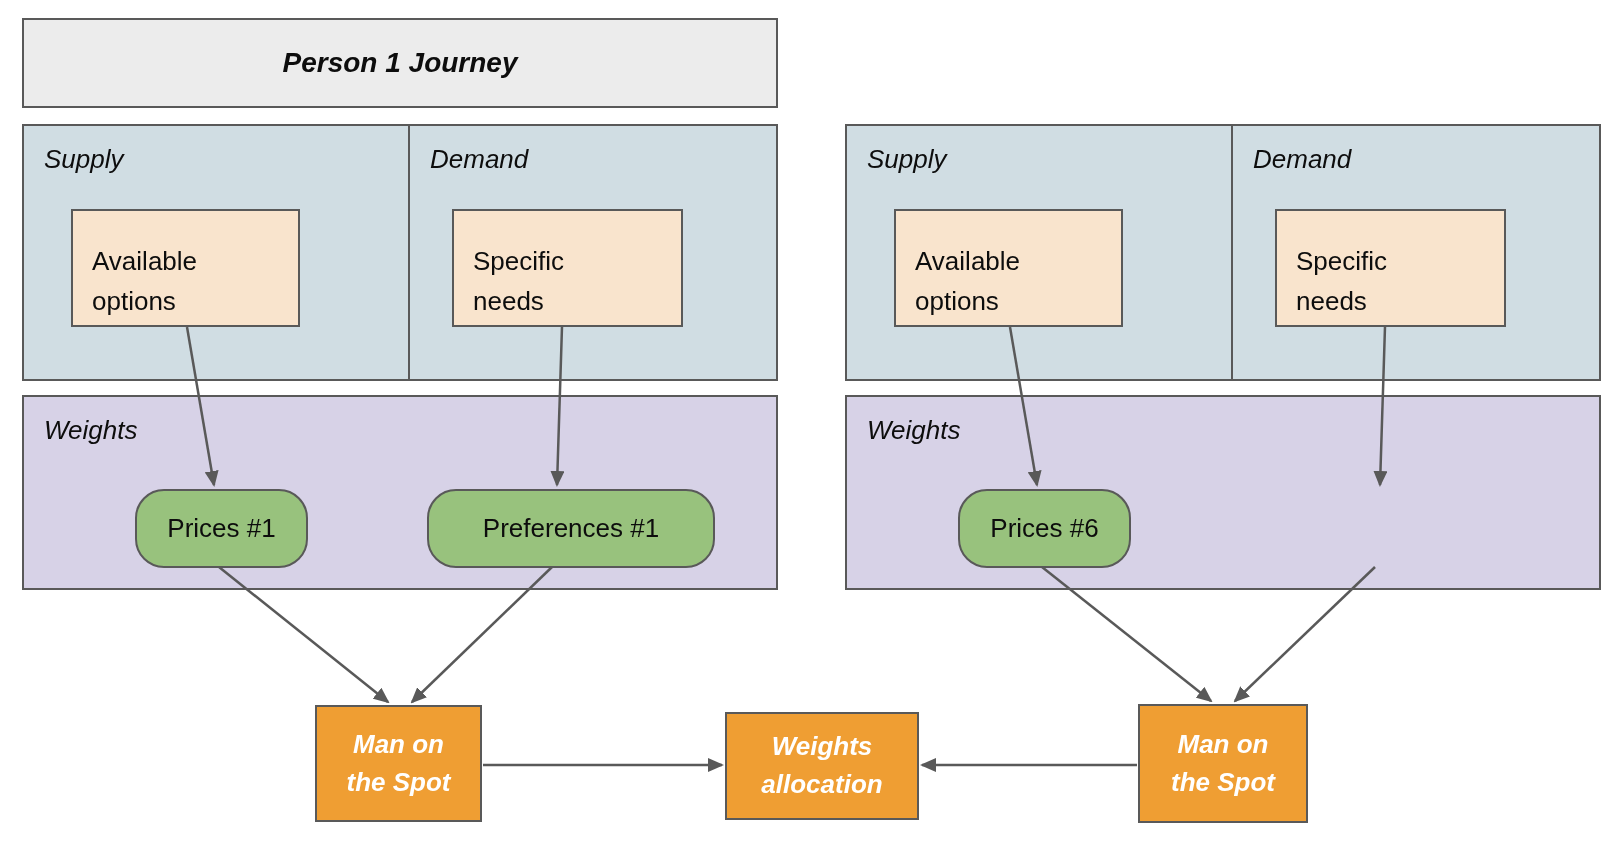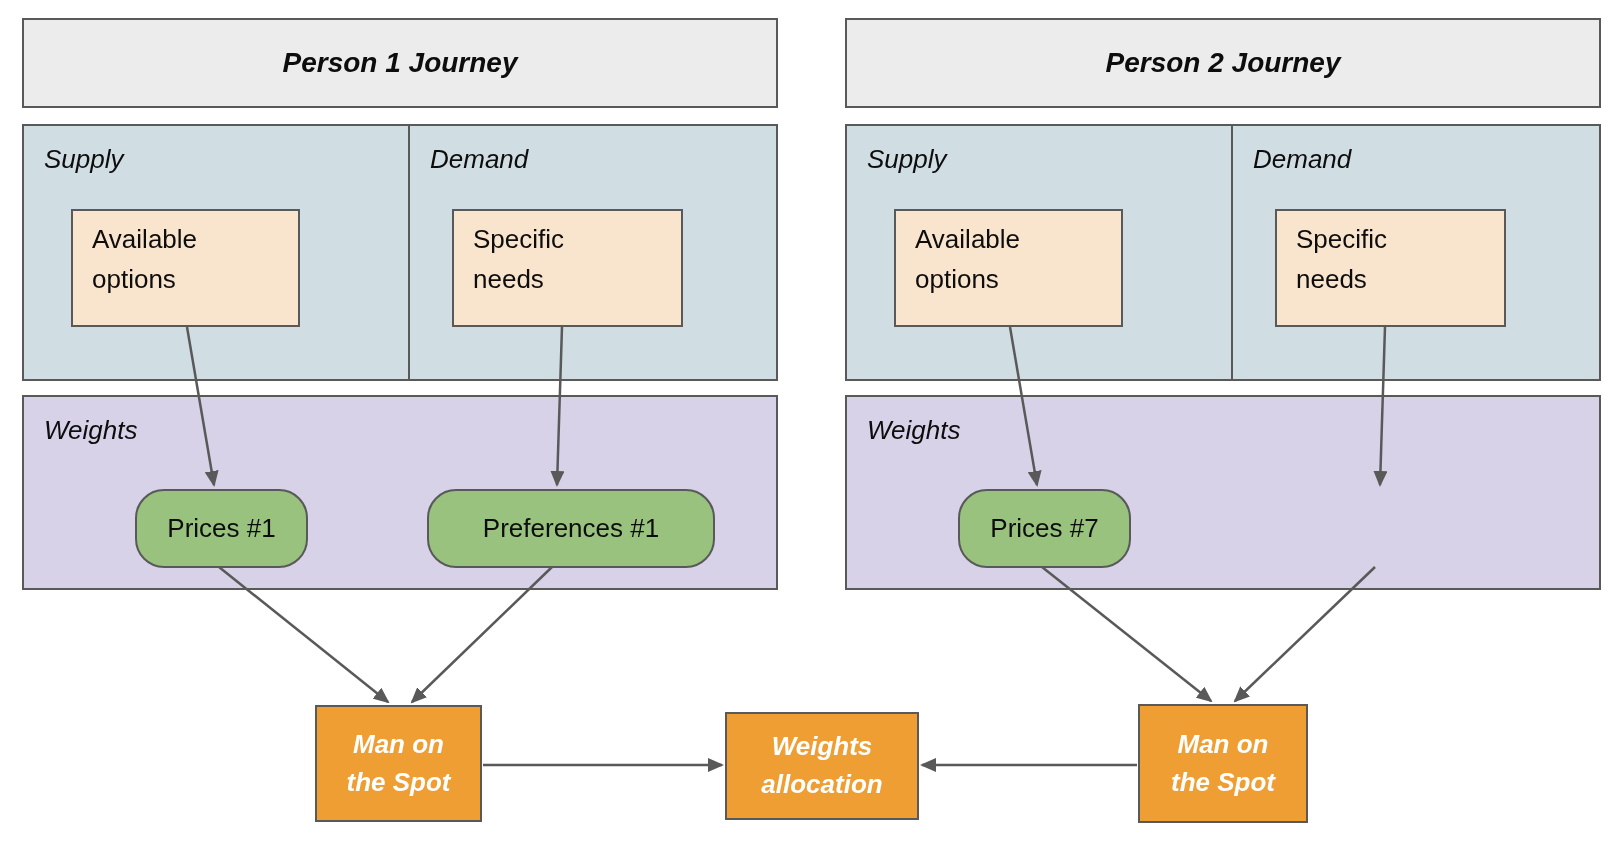--- a/index.html
+++ b/index.html
@@ -33,21 +33,21 @@
   .region.weights { left:0; top:395px; width:756px; height:195px; background:var(--region-purple,#d7d2e7); }
 
   .region-label {
     position:absolute; left:20px; top:18px;
     font-size:26px; font-style:italic;
   }
 
   .node-peach {
     background:var(--node-peach,#f9e4cd);
     font-size:26px; line-height:1.55;
-    padding:8px 0 0 19px;
+    padding:30px 0 0 19px;
   }
   .supply .node-peach { left:47px; top:83px; width:229px; height:118px; }
   .demand .node-peach { left:42px; top:83px; width:231px; height:118px; }
 
   .node-green {
     background:var(--node-green,#98c27d);
     display:flex; align-items:center; justify-content:center;
     font-size:26px;
     border-radius:29px;
   }
@@ -100,44 +100,41 @@
       <div class="box node-green prices">
         <span>Prices #1</span>
       </div>
       <div class="box node-green preferences">
         <span>Preferences #1</span>
       </div>
     </div>
   </div>
 
   <div class="journey j2">
-    <div class="box lane-header">
-      <span>Person 2 Journey</span>
-    </div>
 
     <div class="box region supply">
       <div class="region-label">Supply</div>
       <div class="box node-peach">
         <div>Available</div>
         <div>options</div>
       </div>
     </div>
 
     <div class="box region demand">
       <div class="region-label">Demand</div>
       <div class="box node-peach">
         <div>Specific</div>
         <div>needs</div>
       </div>
     </div>
 
     <div class="box region weights">
       <div class="region-label">Weights</div>
       <div class="box node-green prices">
-        <span>Prices #7</span>
+        <span>Prices #6</span>
       </div>
     </div>
   </div>
 
   <div class="box node-orange agent left">
     <div>Man on</div>
     <div>the Spot</div>
   </div>
 
   <div class="box node-orange outcome">

